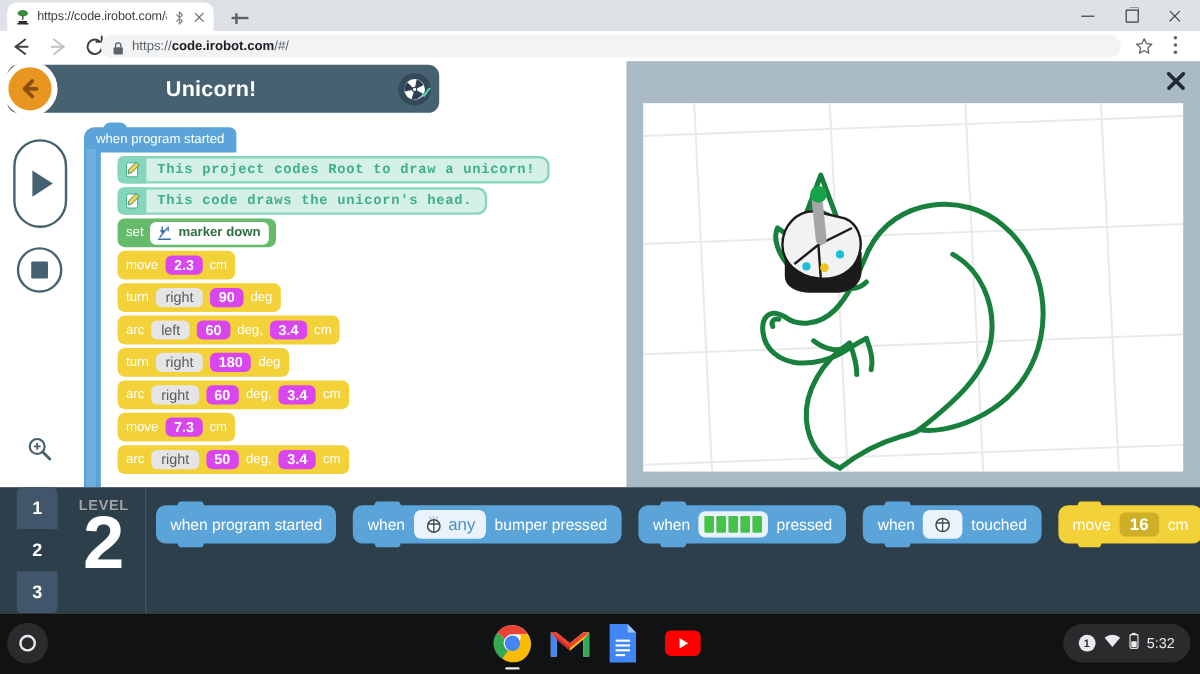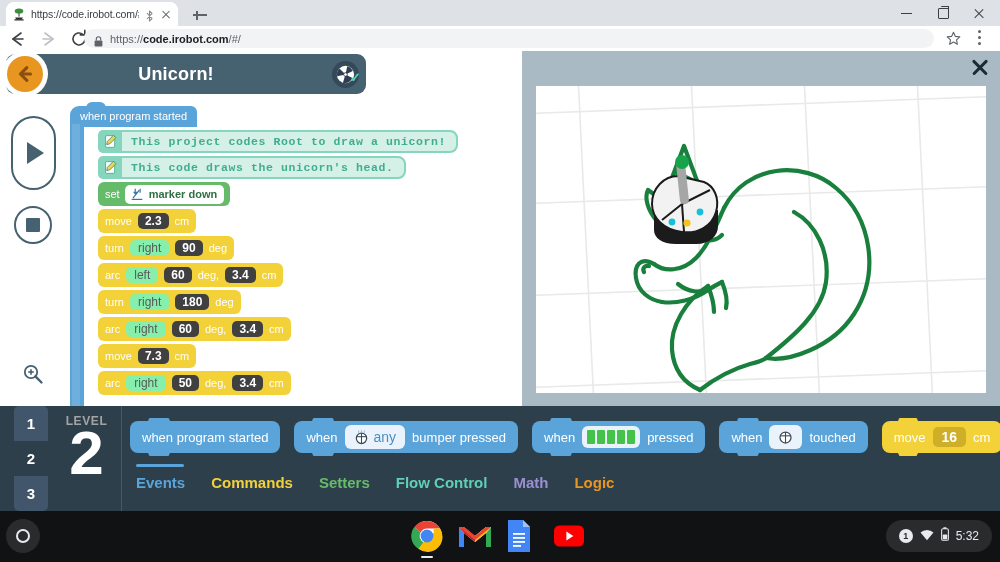--- a/index.html
+++ b/index.html
@@ -168,25 +168,25 @@
     padding:0 7px 0 4px; gap:4px;
   }
   .pill-w .t { font-size:11px; color:#2f6f44; font-weight:600;}
 
   .mot {
     background:#f2d139; border-radius:6px; height:24px; display:flex; align-items:center;
     padding:0 7px; gap:6px;
   }
   .mot .lbl { color:#fff; font-size:11px; }
   .val {
-    background:#404040; color:#fff; font-size:12px; font-weight:700;
+    background:#d946ef; color:#fff; font-size:12px; font-weight:700;
     border-radius:5px; padding:1px 7px; min-width:22px; text-align:center;
   }
   .valw {
-    background:#86efac; color:#5a5a5a; font-size:12px;
+    background:#e5e5e5; color:#5a5a5a; font-size:12px;
     border-radius:5px; padding:1px 8px; min-width:22px; text-align:center;
   }
 
   
   .sim {
     position:absolute; left:522px; top:0; width:478px; height:355px;
     background:#a9bac5;
   }
   .sim-close {
     position:absolute; right:8px; top:4px; width:24px; height:24px;
@@ -651,28 +651,20 @@
         </div>
 
         <div class="pb mo">
           <span>move</span>
           <span class="inpv">16</span>
           <span>cm</span>
         </div>
 
       </div>
 
-      <div class="cats">
-        <div class="cat sel" style="color:#5ba4d9">Events</div>
-        <div class="cat" style="color:#f2d139">Commands</div>
-        <div class="cat" style="color:#66bb6a">Setters</div>
-        <div class="cat" style="color:#5fd0b6">Flow Control</div>
-        <div class="cat" style="color:#9a8fd0">Math</div>
-        <div class="cat" style="color:#e8961f">Logic</div>
-      </div>
     </div>
   </div>
 
   <div class="shelf">
     <div class="launcher">
       <i></i>
     </div>
 
     <div class="shelf-apps">
       <div class="sapp">

